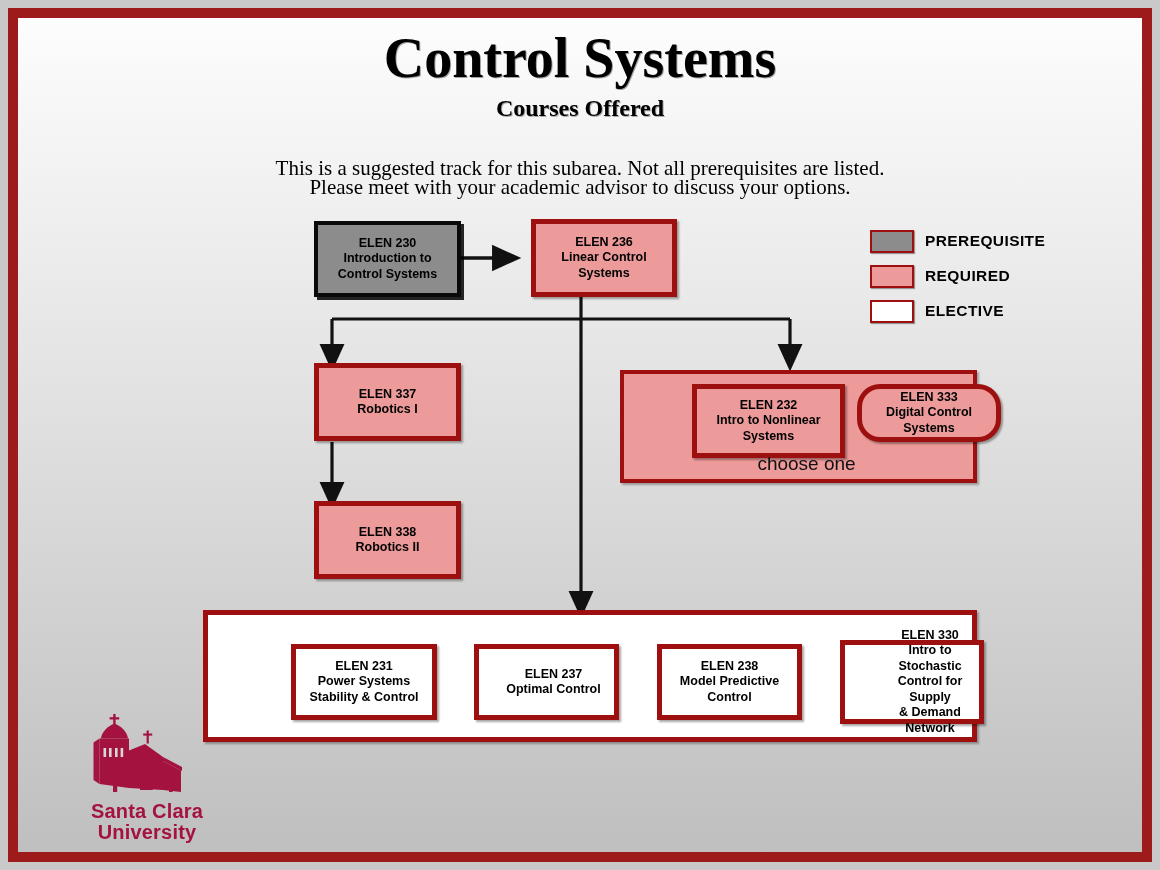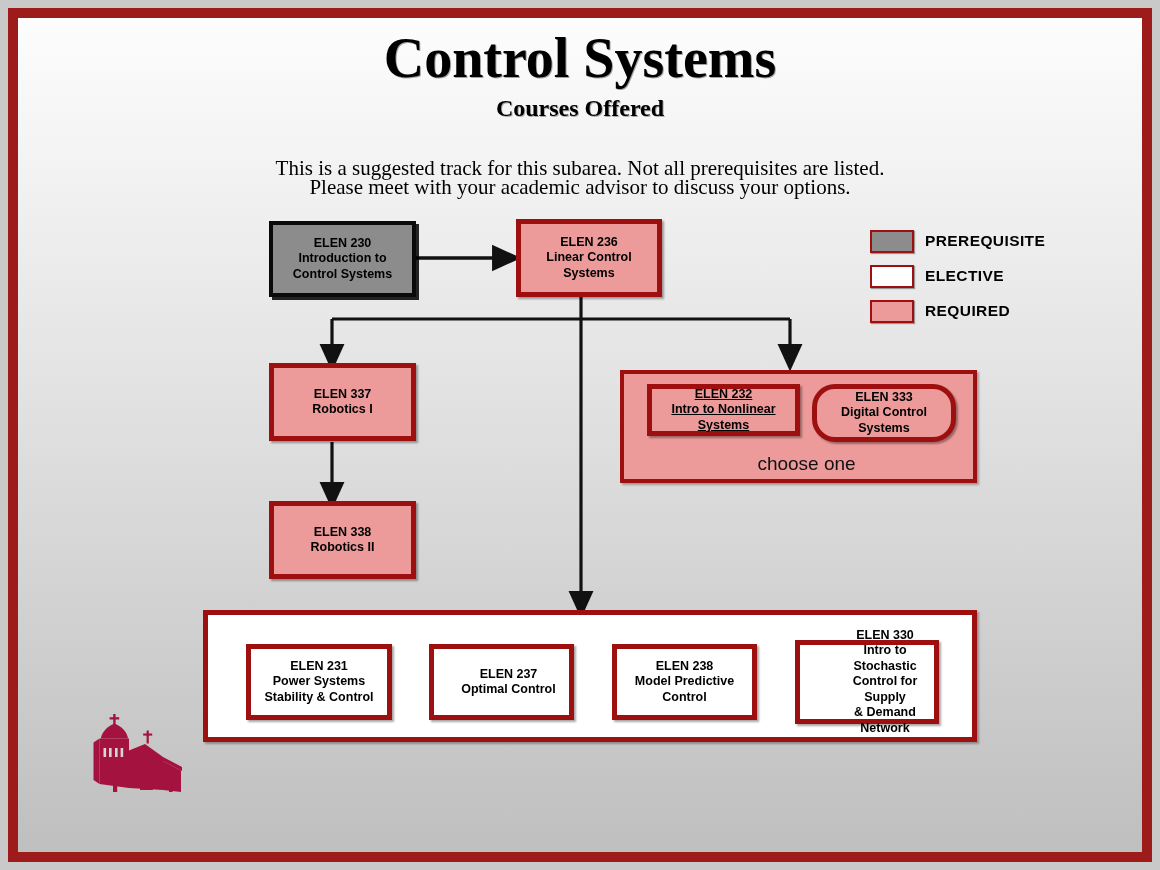--- a/index.html
+++ b/index.html
@@ -65,20 +65,21 @@
     display: flex;
     align-items: center;
     justify-content: center;
     text-align: center;
     font-size: 12.5px;
     font-weight: bold;
     line-height: 15.5px;
     color: #000;
     white-space: pre-line;
     padding: 2px 4px;
+    margin-left: 45px;
   }
 
   .node.prereq {
     background: #8c8c8c;
     border: 4px solid #0a0a0a;
     box-shadow: 3px 3px 0 rgba(0,0,0,.85);
   }
   .node.required {
     background: #ed9a9a;
     border: 5px solid #9e1010;
@@ -190,53 +191,53 @@
 
       <path d="M314,424 L314,478" stroke="#111111" stroke-width="3.2" fill="none" marker-end="url(#ah)"></path>
     </svg>
 
     <div class="node prereq" style="left:251px; top:203px; width:147px; height:76px;">
       <span>ELEN 230
 Introduction to
 Control Systems</span>
     </div>
 
-    <div class="node required" style="left:498px; top:201px; width:146px; height:78px;">
+    <div class="node required" style="left:468px; top:201px; width:146px; height:78px;">
       <span>ELEN 236
 Linear Control
 Systems</span>
     </div>
 
     <div id="legend">
       <div class="legend-row">
         <span class="legend-swatch" style="background:#8c8c8c;"></span>
         <span class="legend-label">PREREQUISITE</span>
       </div>
       <div class="legend-row">
+        <span class="legend-swatch" style="background:#ed9a9a;"></span>
+        <span class="legend-label">REQUIRED</span>
+      </div>
+      <div class="legend-row">
         <span class="legend-swatch" style="background:#ffffff;"></span>
         <span class="legend-label">ELECTIVE</span>
-      </div>
-      <div class="legend-row">
-        <span class="legend-swatch" style="background:#ed9a9a;"></span>
-        <span class="legend-label">REQUIRED</span>
       </div>
     </div>
 
     <div class="node required" style="left:251px; top:345px; width:147px; height:78px;">
       <span>ELEN 337
 Robotics I</span>
     </div>
 
     <div class="node required" style="left:251px; top:483px; width:147px; height:78px;">
       <span>ELEN 338
 Robotics II</span>
     </div>
 
     <div class="group choose" style="left:602px; top:352px; width:357px; height:113px;">
-      <div class="node required" style="left:23px; top:10px; width:153px; height:52px; position:absolute;text-decoration:underline;">
+      <div class="node required" style="left:23px; top:10px; width:153px; height:74px; position:absolute;">
         <span>ELEN 232
 Intro to Nonlinear
 Systems</span>
       </div>
       <div class="node required" style="left:188px; top:10px; width:144px; height:58px; position:absolute;border-radius:23px;">
         <span>ELEN 333
 Digital Control
 Systems</span>
       </div>
       <div class="group-caption">choose one</div>
@@ -294,17 +295,19 @@
           <rect x="24" y="34" width="2.6" height="9" fill="#d7d7d7"></rect>
           <rect x="30" y="34" width="2.6" height="9" fill="#d7d7d7"></rect>
           <rect x="35.6" y="34" width="2.6" height="9" fill="#d7d7d7"></rect>
 
           <rect x="28" y="64" width="4.2" height="14"></rect>
           <rect x="28" y="64" width="9" height="3.6"></rect>
           <rect x="84" y="64" width="3.6" height="14"></rect>
           <rect x="84" y="64" width="8" height="3.4"></rect>
         </g>
       </svg>
+      <div id="logo-text">Santa Clara
+University</div>
     </div>
 
   </div>
  </div>
 </div>
 
 </body></html>

